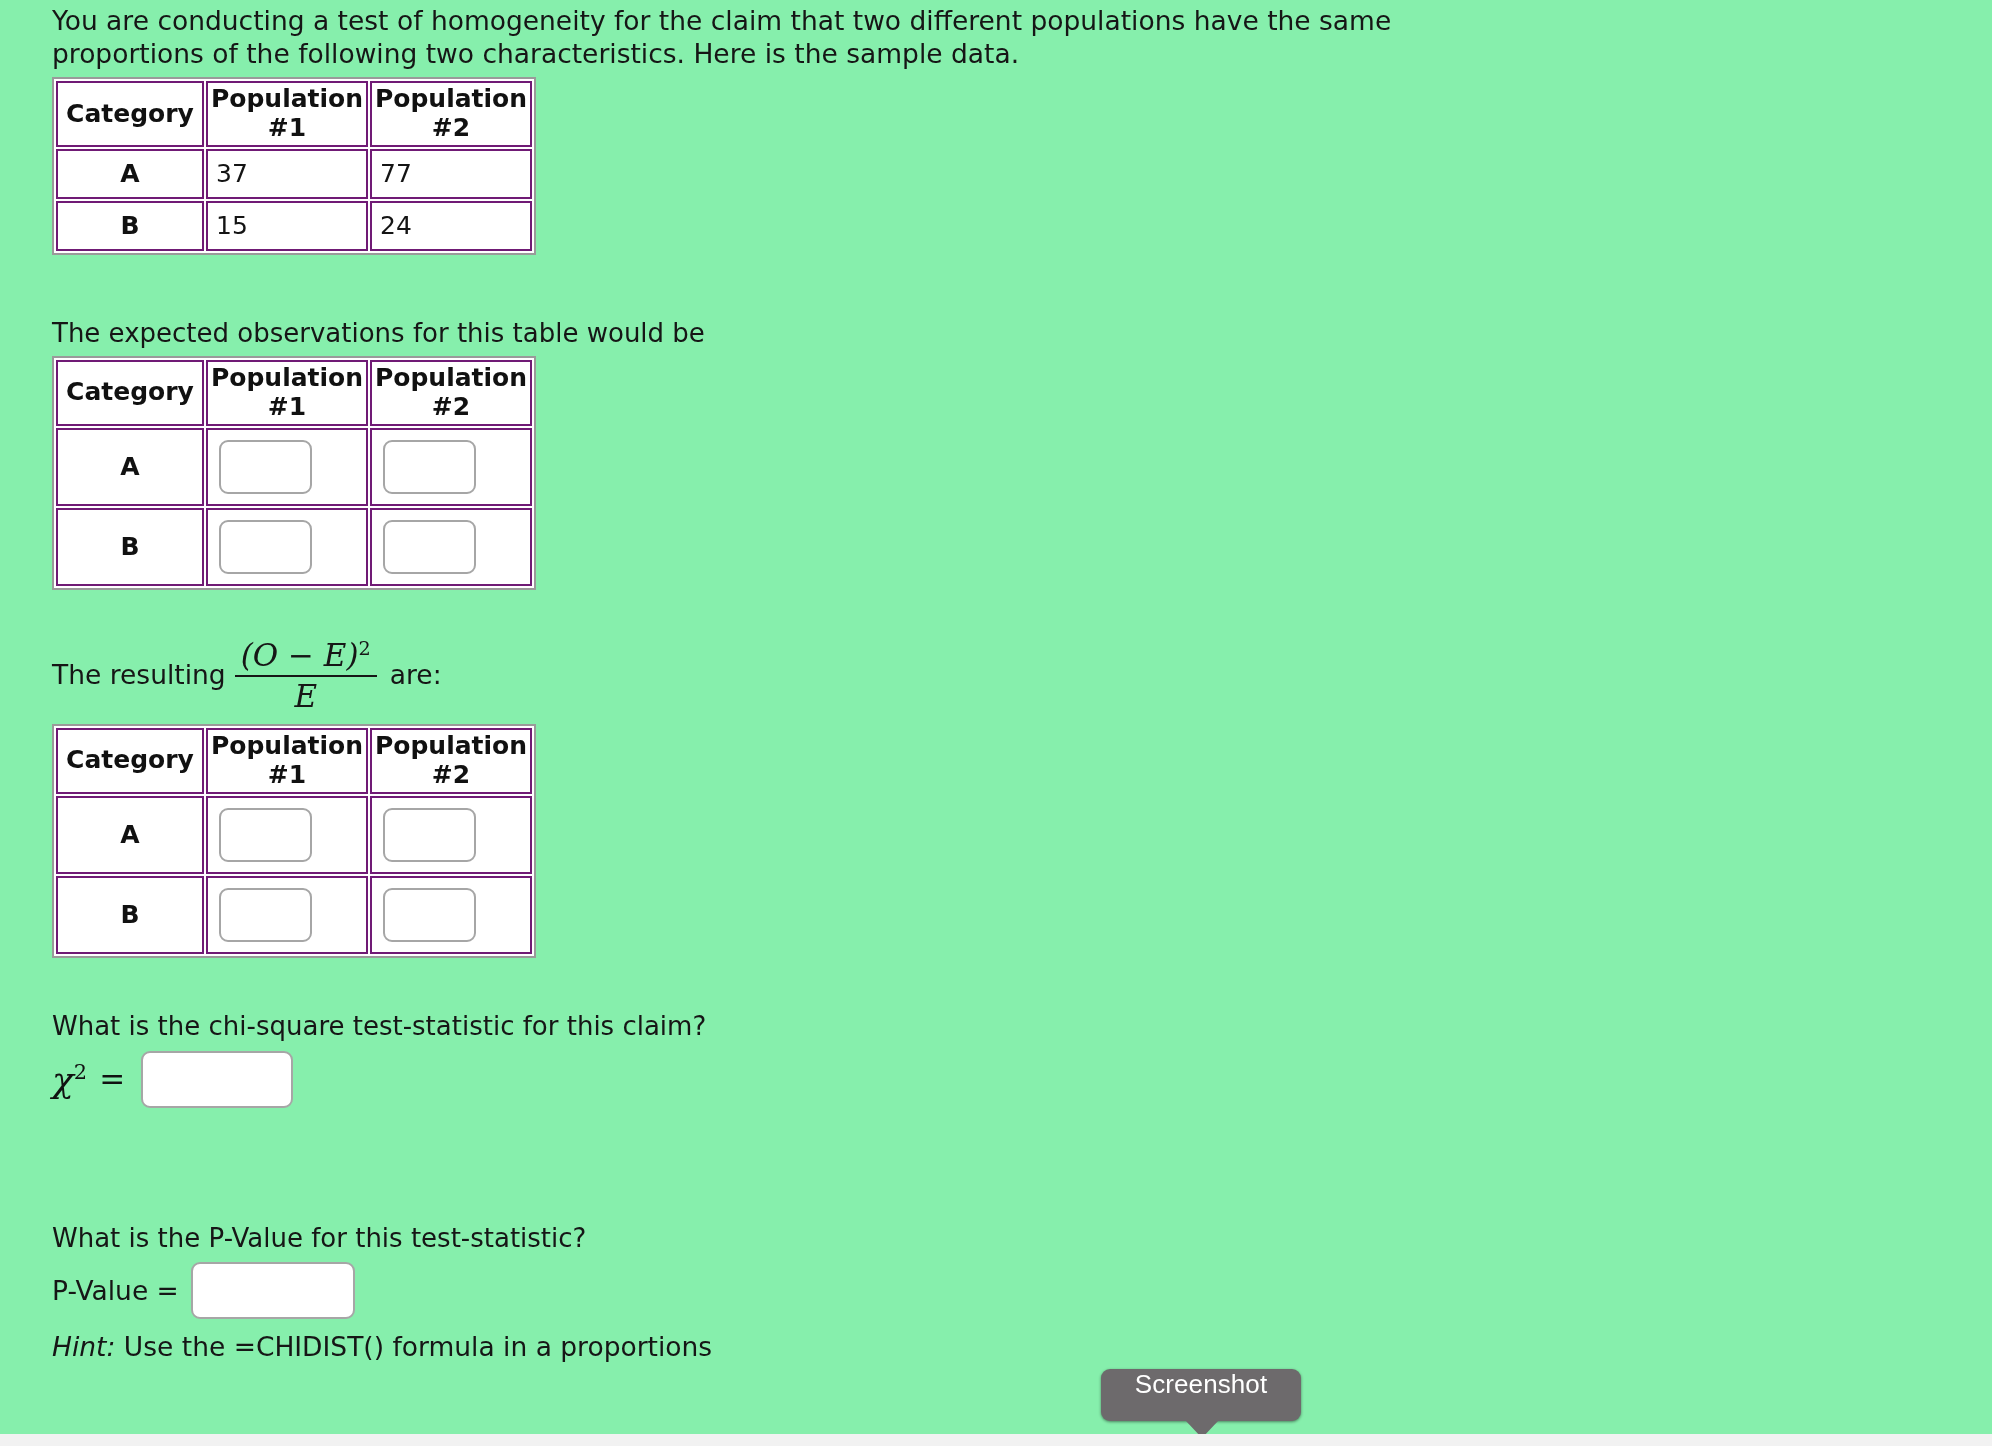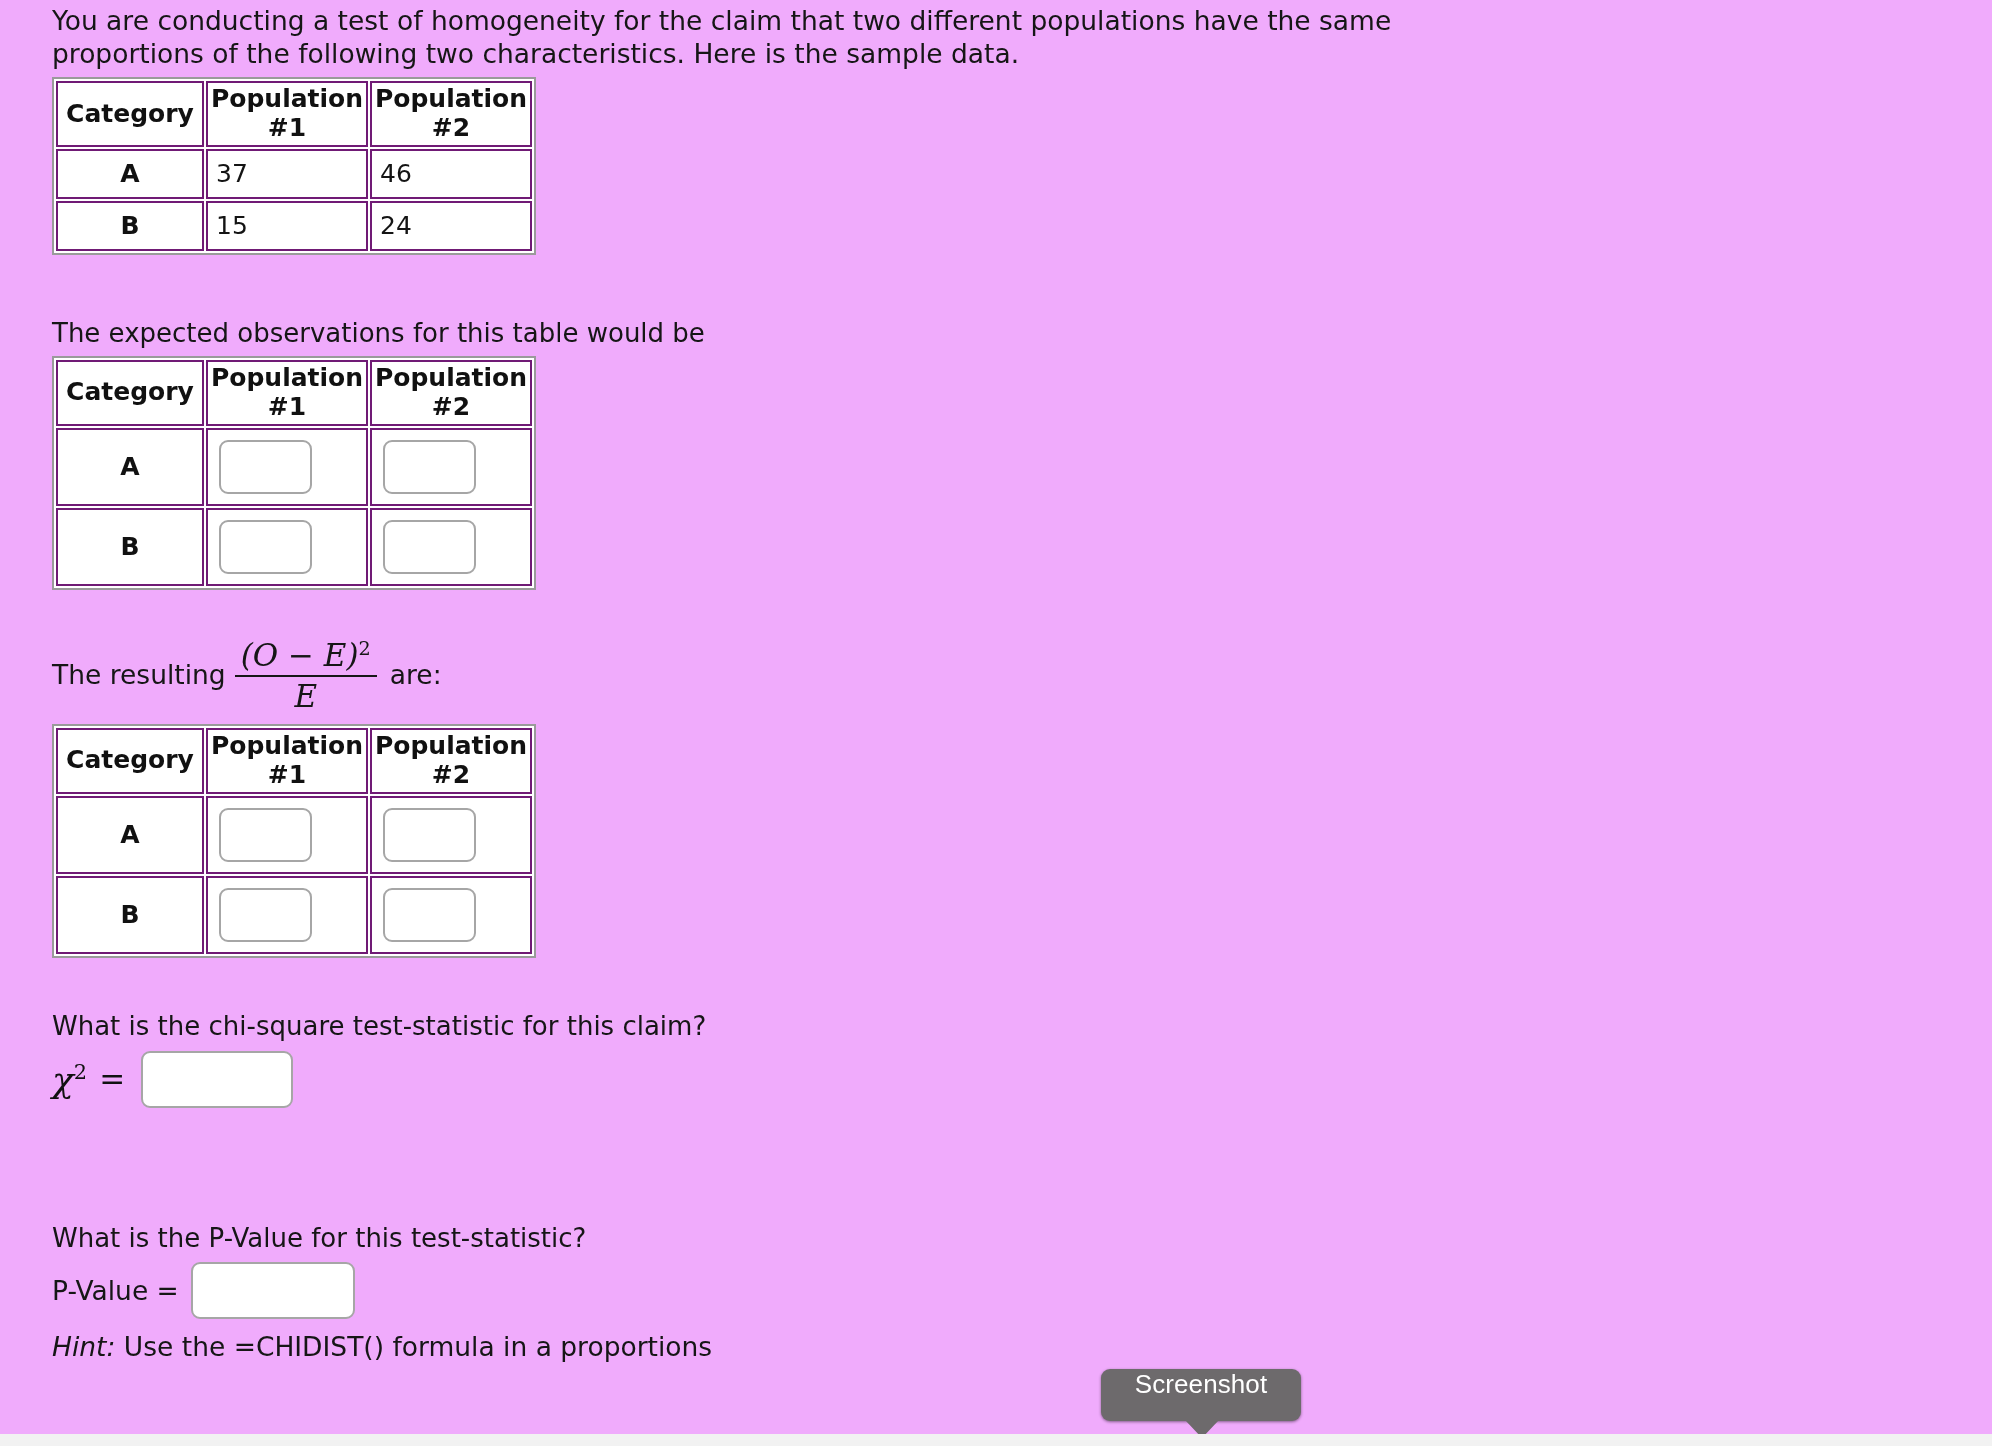--- a/index.html
+++ b/index.html
@@ -13,21 +13,21 @@
     font-family: "DejaVu Sans", "Liberation Sans", sans-serif;
     color: #1a1a1a;
     position: relative;
     overflow: hidden;
   }
   .page {
     position: absolute;
     left: 0; top: 0;
     width: 1992px;
     height: 1446px;
-    background: #f0abfc;
+    background: #86efac;
   }
   .content {
     position: absolute;
     left: 52px;
     top: 4px;
     width: 1400px;
   }
 
   
   .prose {
@@ -272,21 +272,21 @@
           <div>#1</div>
         </th>
         <th class="col-pop">
           <div>Population</div>
           <div>#2</div>
         </th>
       </tr>
       <tr>
         <td class="cat-cell">A</td>
         <td class="val-cell">37</td>
-        <td class="val-cell">46</td>
+        <td class="val-cell">77</td>
       </tr>
       <tr>
         <td class="cat-cell">B</td>
         <td class="val-cell">15</td>
         <td class="val-cell">24</td>
       </tr>
     </tbody>
       </table>
 
     <div class="gap-a"></div>

